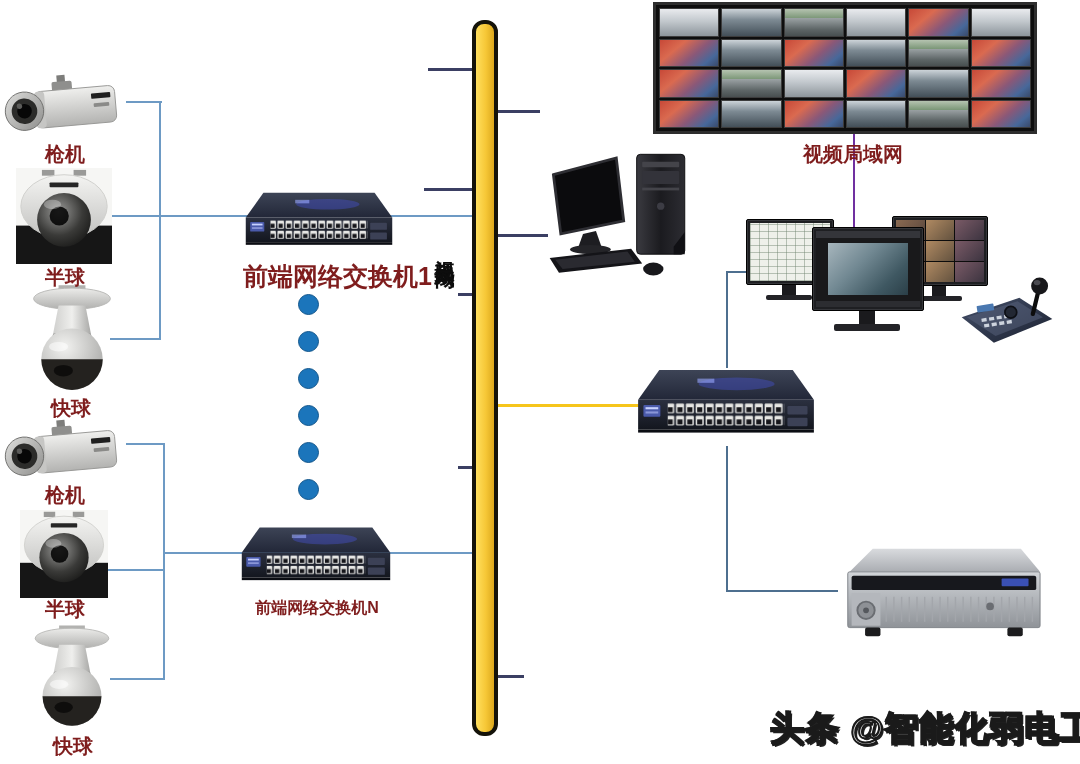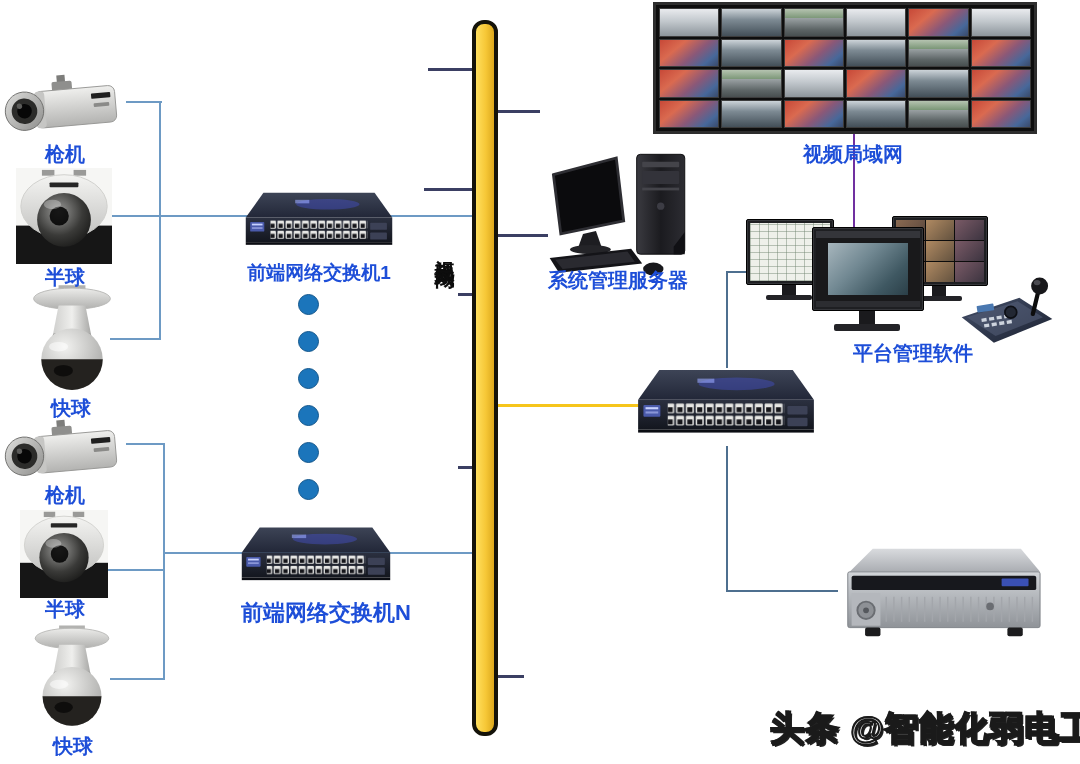--- a/index.html
+++ b/index.html
@@ -3,21 +3,21 @@
 <meta charset="utf-8">
 <style>
   html,body{margin:0;padding:0;background:#fff;}
   .stage{position:relative;width:1080px;height:764px;background:#fff;overflow:hidden;
          font-family:"Liberation Sans","DejaVu Sans",sans-serif;}
   .line{position:absolute;z-index:1;}
   .cam-link{background:#6d9ac4;}
   .stub{background:#3b3f63;}
   .center-link{background:#4e6f8f;}
   .device{position:absolute;z-index:3;}
-  .label{position:absolute;z-index:6;font-weight:700;color:#1d4ed8;font-size:20px;
+  .label{position:absolute;z-index:6;font-weight:700;color:#7f1d1d;font-size:20px;
          text-align:center;white-space:nowrap;}
   
   .lan-bar{position:absolute;z-index:2;left:472px;top:20px;width:18px;height:708px;
            border:4px solid #14130a;border-radius:12px;
            background:linear-gradient(90deg,#ffdf5e 0%,#f6c736 55%,#dca81d 100%);}
   .lan-label{position:absolute;z-index:6;left:433px;top:243px;width:26px;height:120px;
              writing-mode:vertical-rl;text-orientation:upright;font-weight:700;
              font-size:20px;letter-spacing:3px;color:#0d0d0d;}
   
   .dots{position:absolute;z-index:3;left:298px;top:294px;display:flex;flex-direction:column;gap:16px;}
@@ -300,40 +300,39 @@
     </svg>
   <div class="label" style="left:20px;top:596px;width:90px">半球</div>
   <svg class="device" style="left:26px;top:624px;width:92px;height:106px">
       <use href="#sym-speeddome"></use>
     </svg>
   <div class="label" style="left:28px;top:733px;width:90px">快球</div>
 
   <svg class="device" style="left:244px;top:188px;width:150px;height:66px">
       <use href="#sym-switch"></use>
     </svg>
-  <div class="label" style="left:243px;top:260px;width:152px;font-size:19px">前端网络交换机1</div>
+  <div class="label" style="left:243px;top:260px;width:152px;font-size:25px">前端网络交换机1</div>
 
   <div class="dots">
       <span class="dot"></span>
       <span class="dot"></span>
       <span class="dot"></span>
       <span class="dot"></span>
       <span class="dot"></span>
       <span class="dot"></span>
     </div>
 
   <svg class="device" style="left:240px;top:522px;width:152px;height:68px">
       <use href="#sym-switch"></use>
     </svg>
-  <div class="label" style="left:241px;top:598px;width:152px;font-size:22px">前端网络交换机N</div>
+  <div class="label" style="left:241px;top:598px;width:152px;font-size:16px">前端网络交换机N</div>
 
   <svg class="device" style="left:546px;top:150px;width:148px;height:140px">
       <use href="#sym-server"></use>
     </svg>
-  <div class="label" style="left:548px;top:267px;width:132px">系统管理服务器</div>
 
   <div class="tv-wall">
       <div class="wall-cell scene-lobby"></div>
       <div class="wall-cell scene-control"></div>
       <div class="wall-cell scene-road"></div>
       <div class="wall-cell scene-lobby"></div>
       <div class="wall-cell scene-crowd"></div>
       <div class="wall-cell scene-lobby"></div>
       <div class="wall-cell scene-crowd"></div>
       <div class="wall-cell scene-control"></div>
@@ -384,21 +383,20 @@
       <div class="video"></div>
       <div class="botbar"></div>
     </div>
   </div>
   <div class="stand" style="left:859px;top:311px;width:16px;height:14px;z-index:4"></div>
   <div class="stand-base" style="left:834px;top:324px;width:66px;height:7px;z-index:4"></div>
 
   <svg class="device" style="left:953px;top:275px;width:108px;height:72px;z-index:4">
       <use href="#sym-controller"></use>
     </svg>
-  <div class="label" style="left:850px;top:340px;width:126px">平台管理软件</div>
 
   <svg class="device" style="left:636px;top:362px;width:180px;height:84px">
       <use href="#sym-switch"></use>
     </svg>
 
   <svg class="device" style="left:836px;top:543px;width:212px;height:100px">
       <use href="#sym-nvr"></use>
     </svg>
 
   <div class="watermark">头条 @智能化弱电工程</div>

